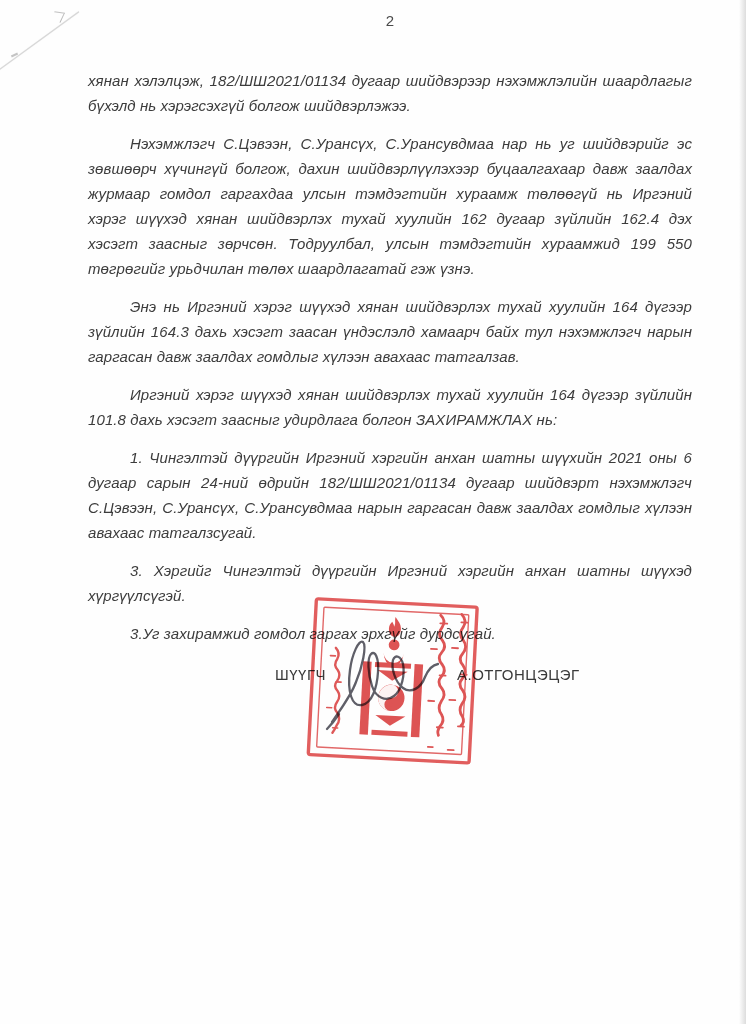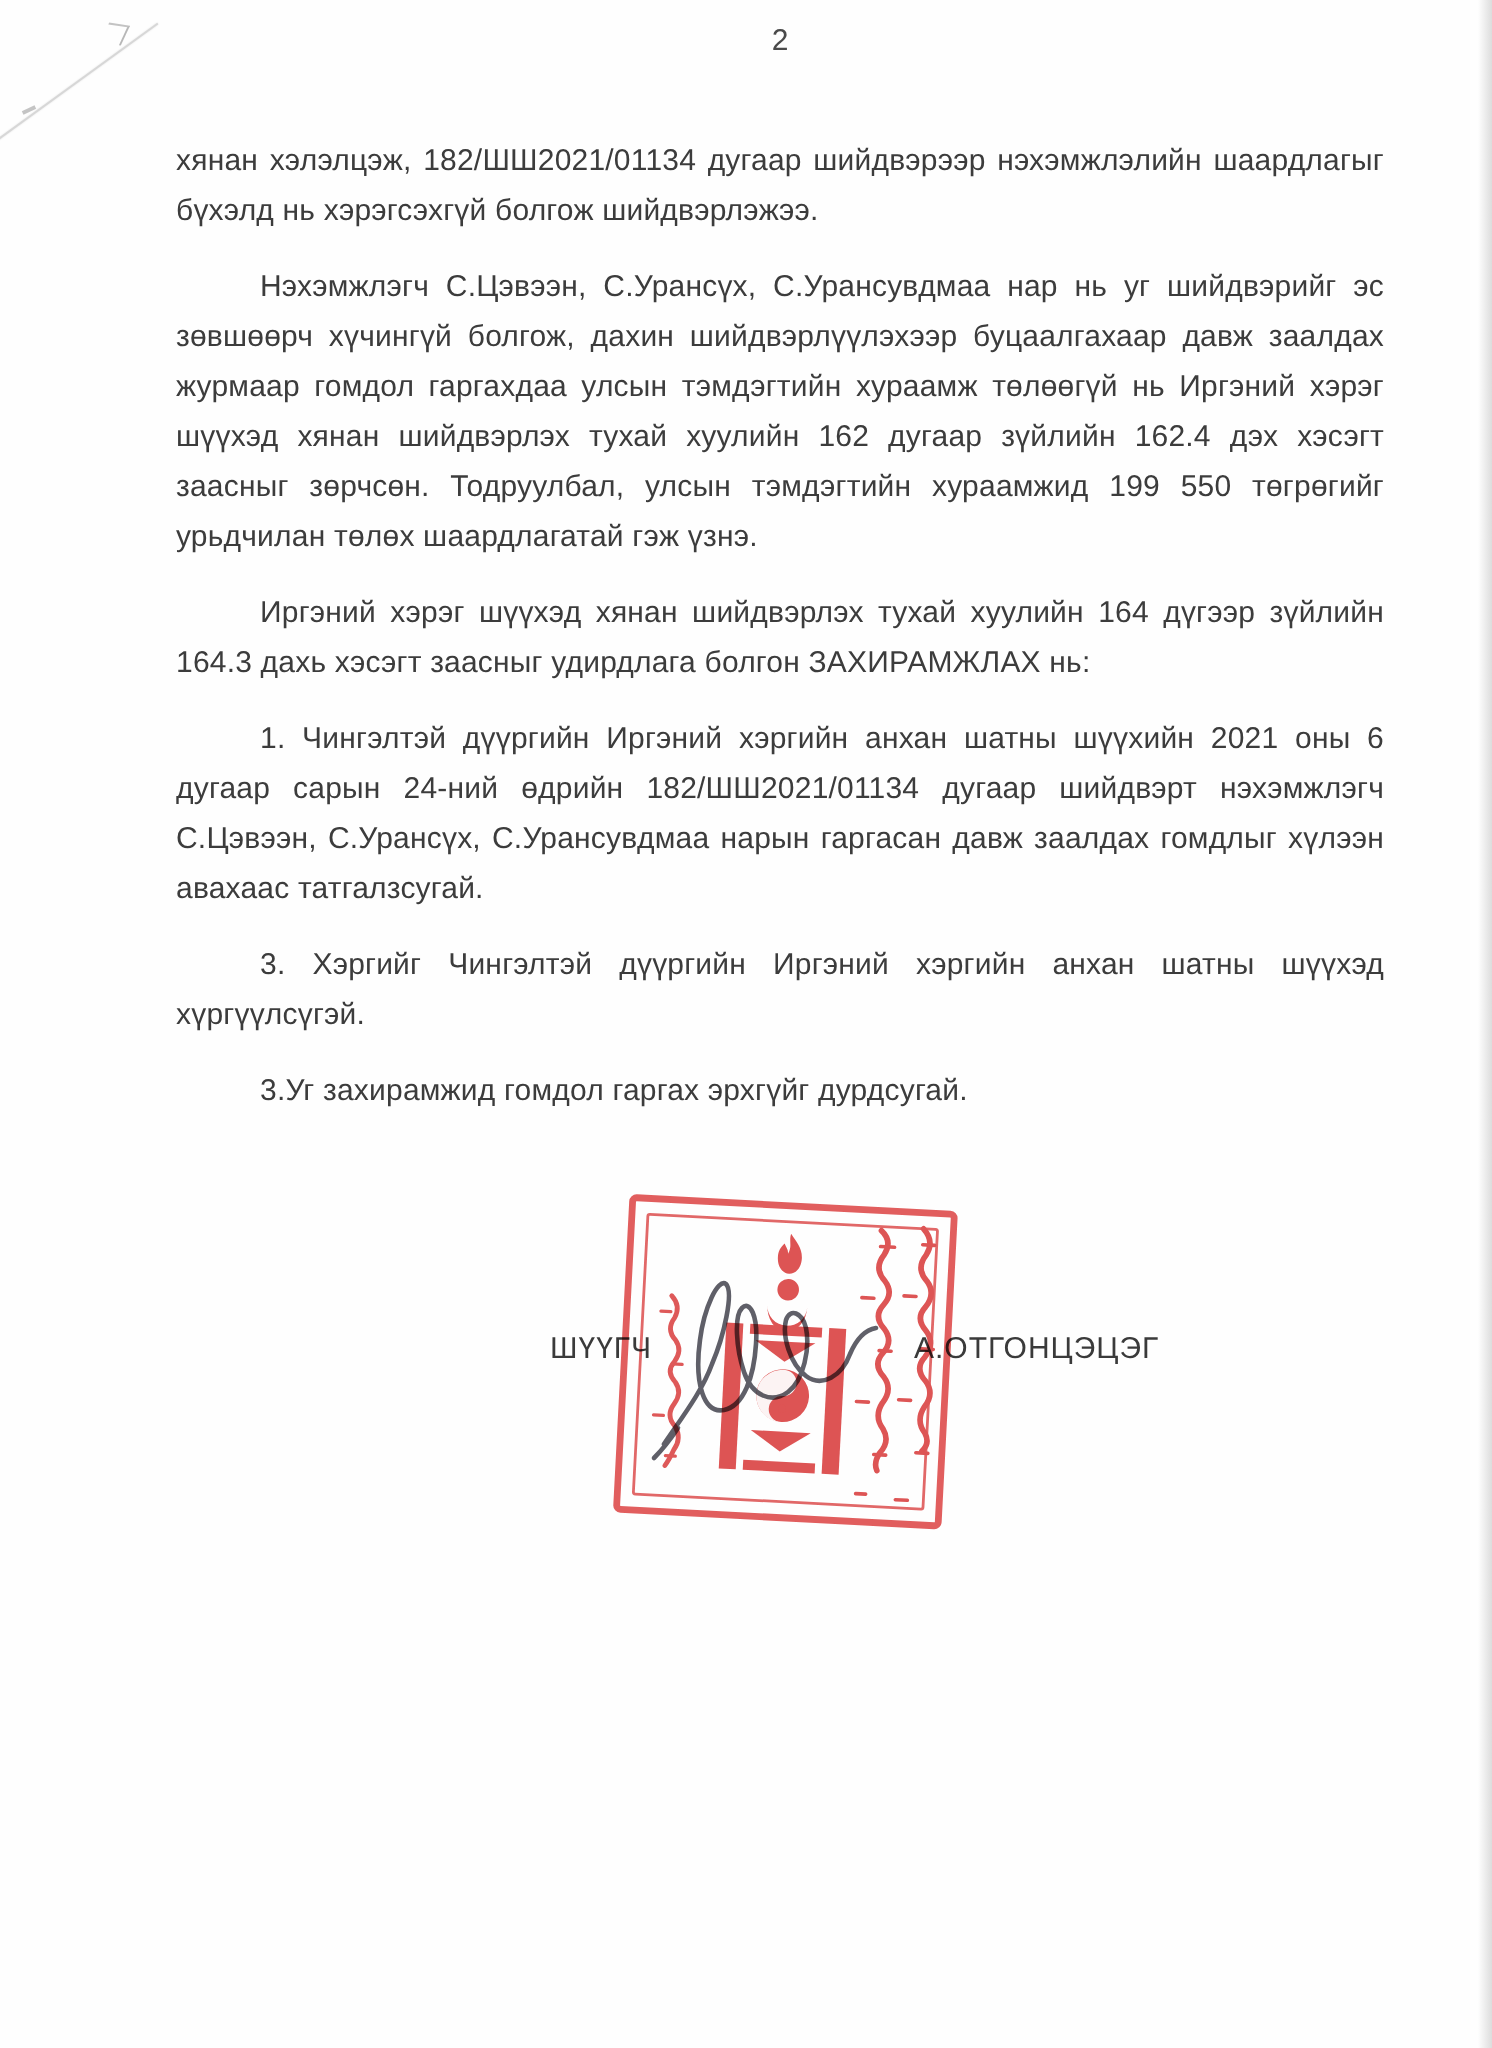--- a/index.html
+++ b/index.html
@@ -21,20 +21,21 @@
   .doc-text{
     position:absolute;
     left:88px;top:68px;width:604px;
     font-size:15px;
     line-height:25px;
     letter-spacing:.1px;
   }
   .doc-text p{
     margin:0 0 13px 0;
     text-align:justify;
+    font-style:italic;
   }
   .doc-text p.indent{text-indent:42px;}
   .sign-row{
     position:absolute;left:0;top:666px;width:746px;height:22px;
     font-size:15px;color:#3a3a3a;
   }
   .judge-role{position:absolute;left:275px;top:0;letter-spacing:.5px;}
   .judge-name{position:absolute;left:457px;top:0;letter-spacing:.5px;}
   .stamp{
     position:absolute;left:309px;top:599px;width:172px;height:172px;
@@ -82,21 +83,22 @@
   <div class="crease"></div>
   <div class="crease-mark"></div>
   <div class="crease-speck"></div>
   <div class="edge-shadow"></div>
 
   <div class="page-number">2</div>
 
   <div class="doc-text">
     <p>хянан хэлэлцэж, 182/ШШ2021/01134 дугаар шийдвэрээр нэхэмжлэлийн шаардлагыг бүхэлд нь хэрэгсэхгүй болгож шийдвэрлэжээ.</p>
     <p class="indent">Нэхэмжлэгч С.Цэвээн, С.Урансүх, С.Урансувдмаа нар нь уг шийдвэрийг эс зөвшөөрч хүчингүй болгож, дахин шийдвэрлүүлэхээр буцаалгахаар давж заалдах журмаар гомдол гаргахдаа улсын тэмдэгтийн хураамж төлөөгүй нь Иргэний хэрэг шүүхэд хянан шийдвэрлэх тухай хуулийн 162 дугаар зүйлийн 162.4 дэх хэсэгт заасныг зөрчсөн. Тодруулбал, улсын тэмдэгтийн хураамжид 199 550 төгрөгийг урьдчилан төлөх шаардлагатай гэж үзнэ.</p>
-    <p class="indent">Иргэний хэрэг шүүхэд хянан шийдвэрлэх тухай хуулийн 164 дүгээр зүйлийн 164.3 дахь хэсэгт заасныг удирдлага болгон ЗАХИРАМЖЛАХ нь:</p>
+    <p class="indent">Энэ нь Иргэний хэрэг шүүхэд хянан шийдвэрлэх тухай хуулийн 164 дүгээр зүйлийн 164.3 дахь хэсэгт заасан үндэслэлд хамаарч байх тул нэхэмжлэгч нарын гаргасан давж заалдах гомдлыг хүлээн авахаас татгалзав.</p>
+    <p class="indent">Иргэний хэрэг шүүхэд хянан шийдвэрлэх тухай хуулийн 164 дүгээр зүйлийн 101.8 дахь хэсэгт заасныг удирдлага болгон ЗАХИРАМЖЛАХ нь:</p>
     <p class="indent">1. Чингэлтэй дүүргийн Иргэний хэргийн анхан шатны шүүхийн 2021 оны 6 дугаар сарын 24-ний өдрийн 182/ШШ2021/01134 дугаар шийдвэрт нэхэмжлэгч С.Цэвээн, С.Урансүх, С.Урансувдмаа нарын гаргасан давж заалдах гомдлыг хүлээн авахаас татгалзсугай.</p>
     <p class="indent">3. Хэргийг Чингэлтэй дүүргийн Иргэний хэргийн анхан шатны шүүхэд хүргүүлсүгэй.</p>
     <p class="indent">3.Уг захирамжид гомдол гаргах эрхгүйг дурдсугай.</p>
   </div>
 
   <div class="sign-row">
     <span class="judge-role">ШҮҮГЧ</span>
     <span class="judge-name">А.ОТГОНЦЭЦЭГ</span>
   </div>
 

